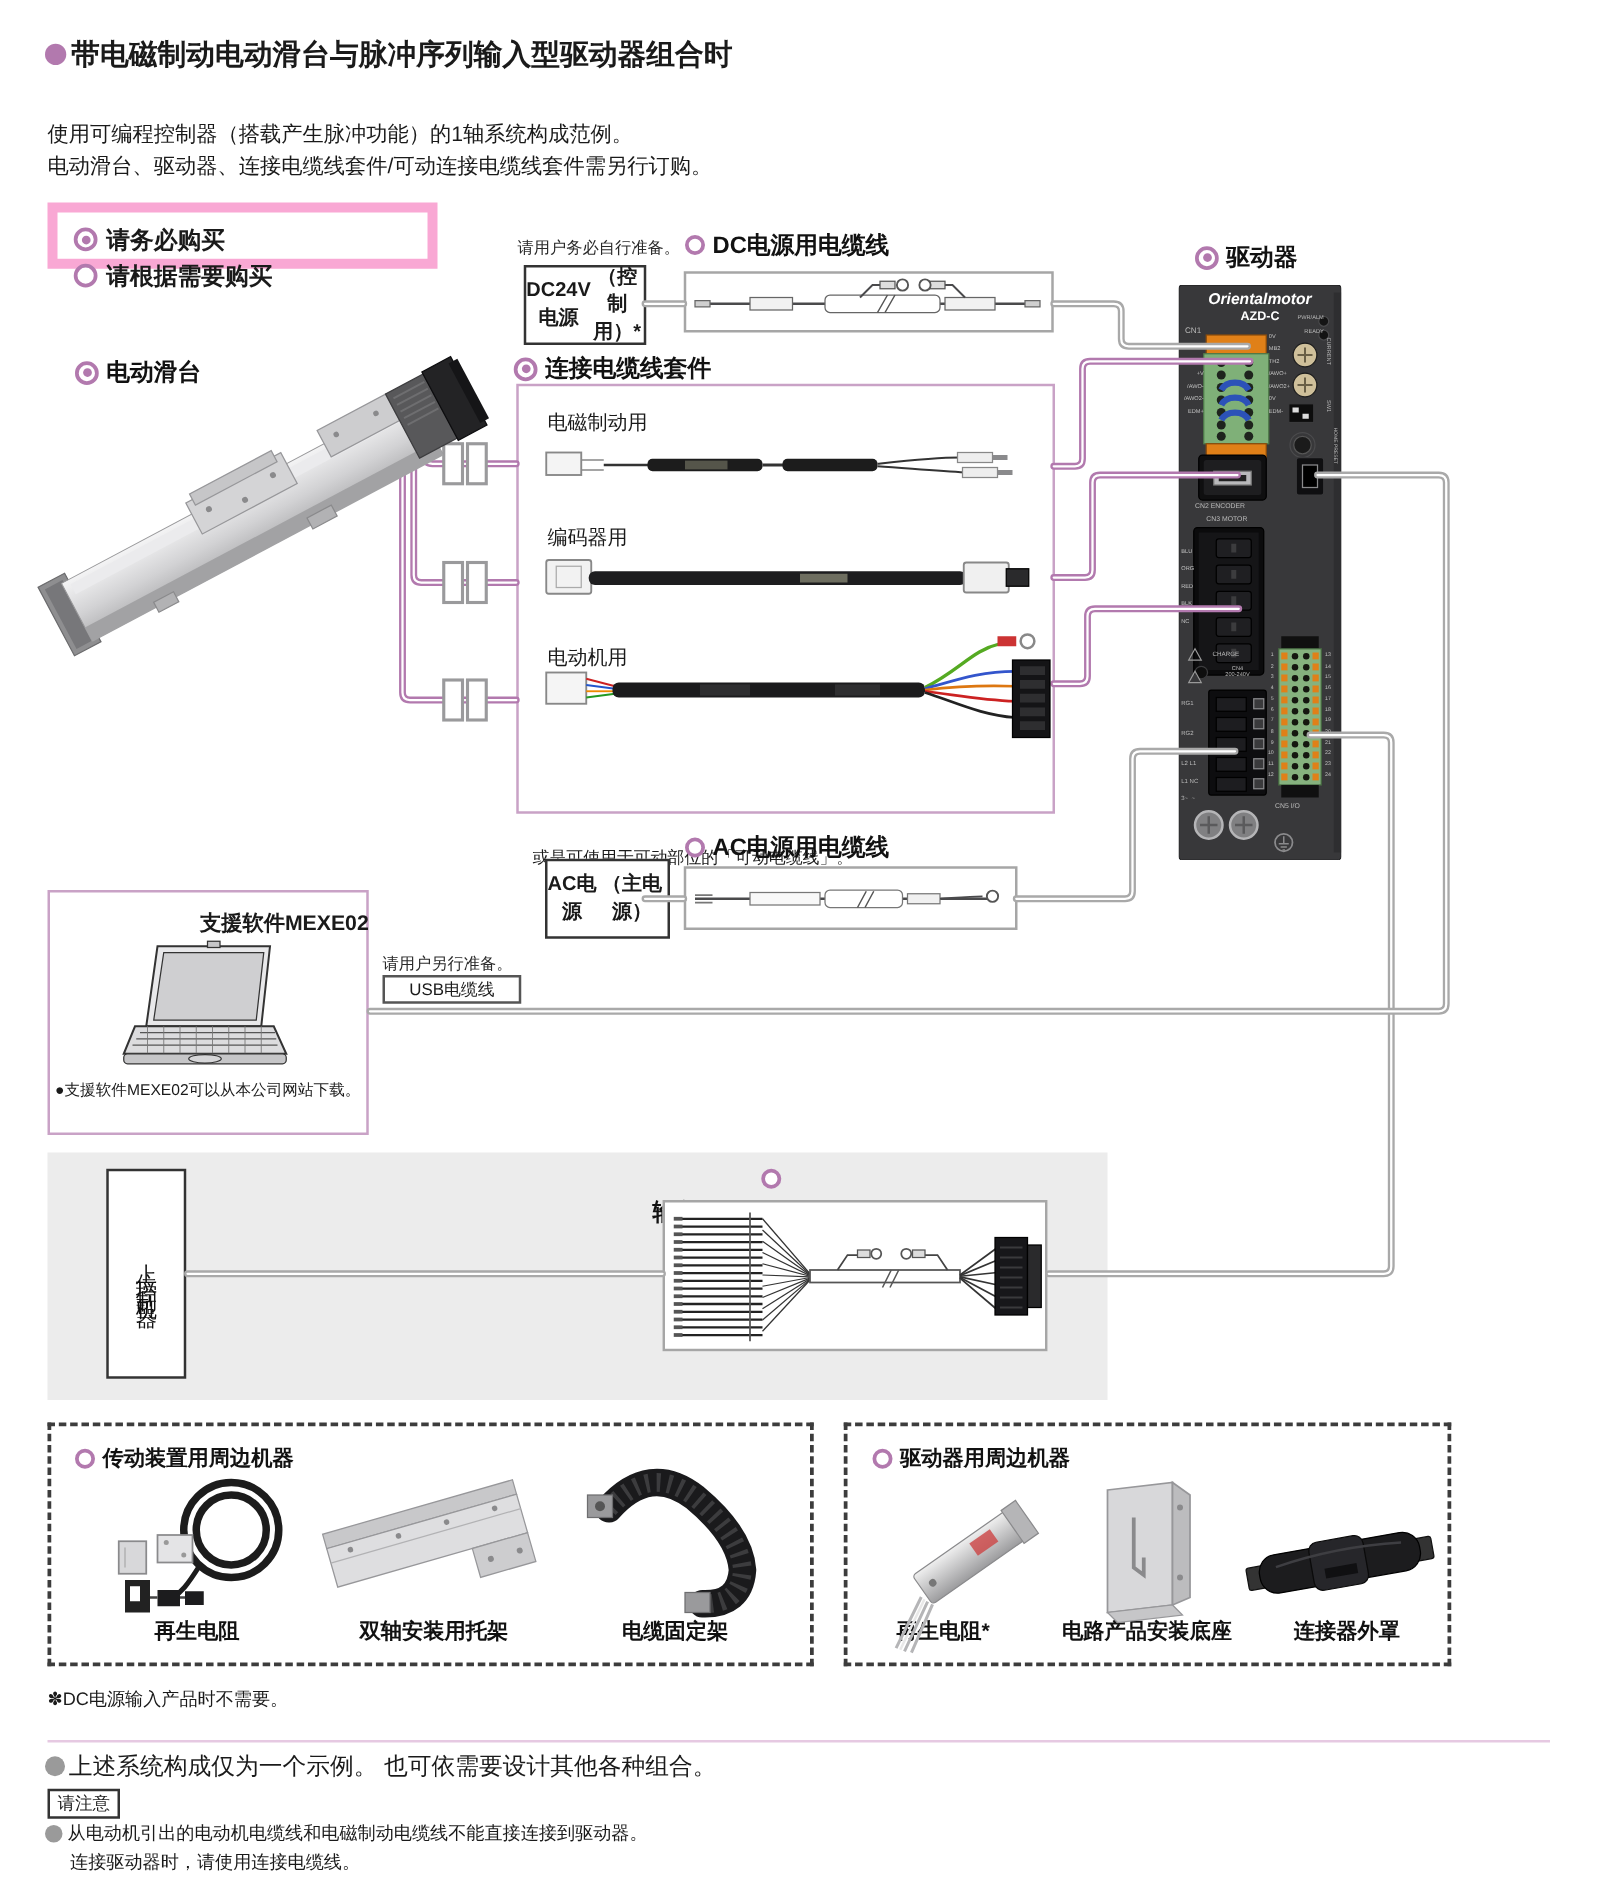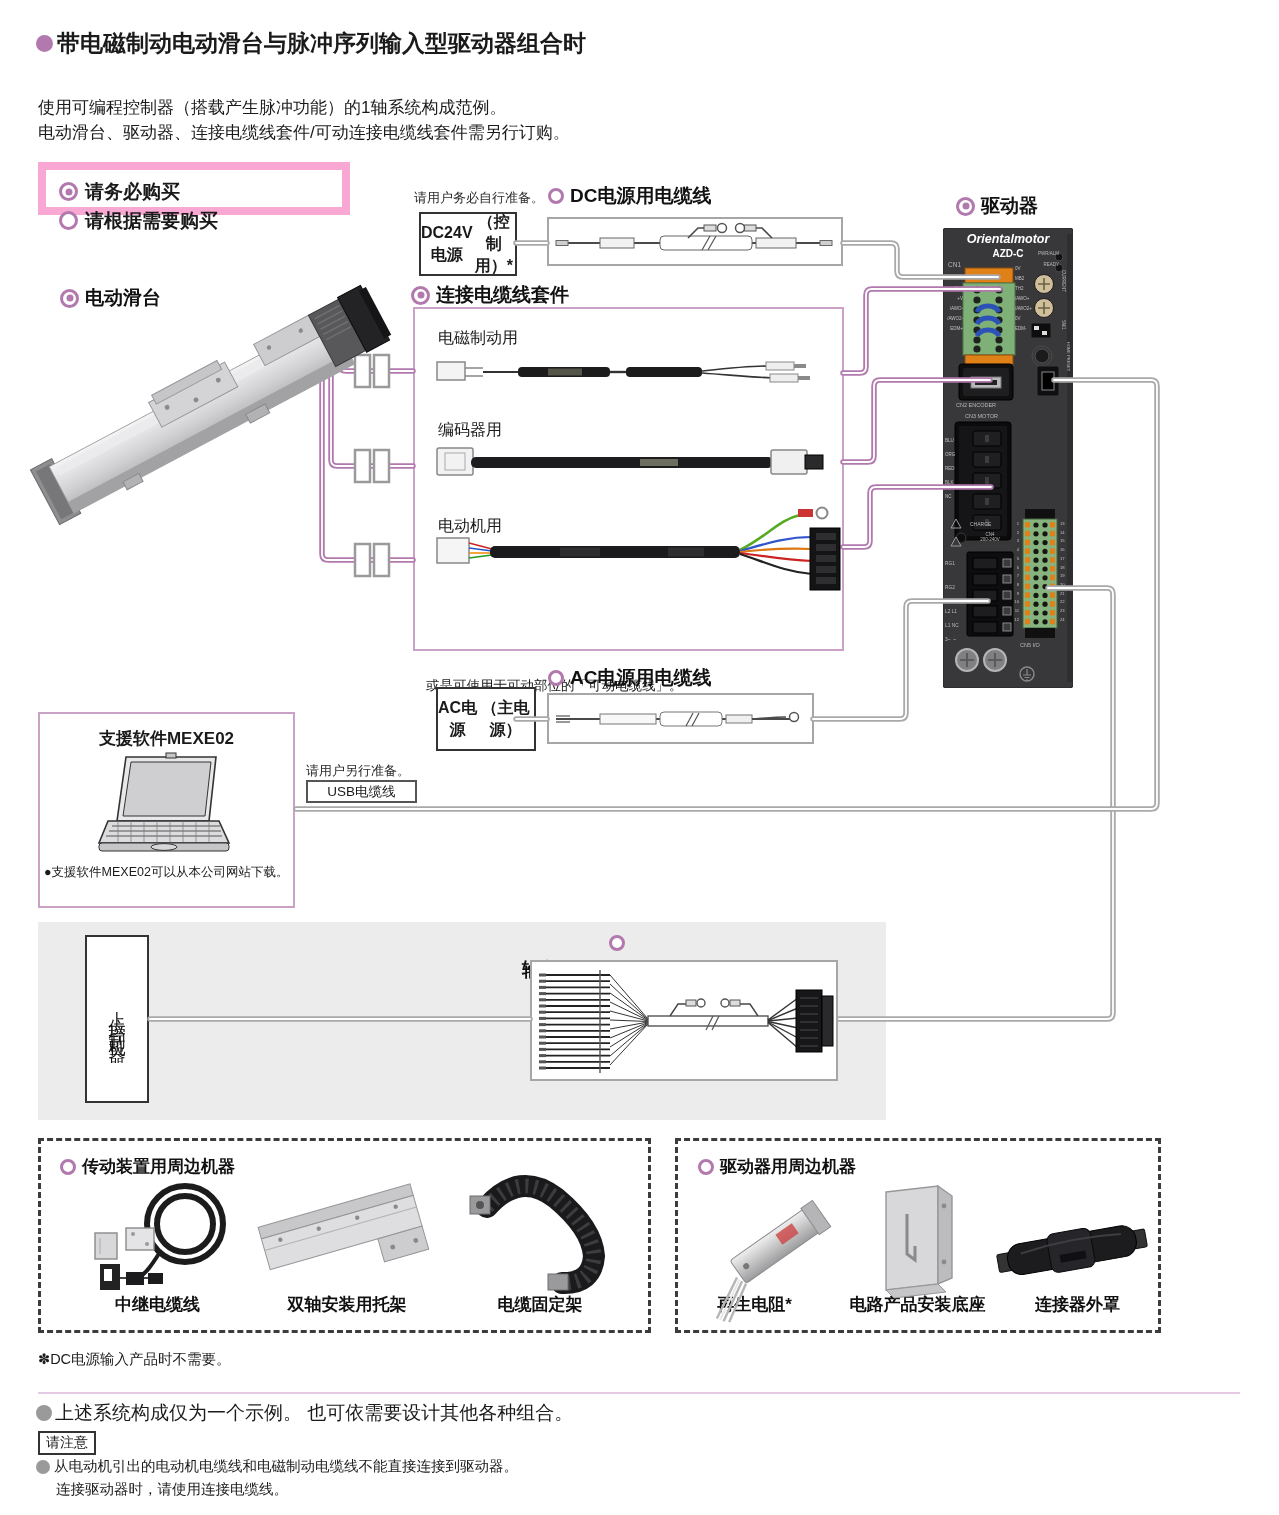--- a/index.html
+++ b/index.html
@@ -310,42 +310,42 @@
         <div data-name="list-value">20</div>
         <div data-name="list-value">21</div>
         <div data-name="list-value">22</div>
         <div data-name="list-value">23</div>
         <div data-name="list-value">24</div>
       </div>
     <div class="lab" style="left:77px;top:414px;font-size:5.5px;" data-name="cn5-label">CN5 I/O</div>
   </div>
 
   <div class="purplebox" style="left:38px;top:712px;width:257px;height:196px;" data-name="mexe02-box"></div>
-  <div class="abs b" style="left:38px;top:727px;width:257px;text-align:center;font-size:17px;" data-name="mexe02-title">支援软件MEXE02</div>
+  <div class="abs b" style="left:38px;top:727px;width:257px;text-align:right;font-size:17px;" data-name="mexe02-title">支援软件MEXE02</div>
   <div class="abs" style="left:44px;top:864px;font-size:12.5px;" data-name="mexe02-note">●支援软件MEXE02可以从本公司网站下载。</div>
 
   <div class="abs note" style="left:306px;top:762px;" data-name="usb-note">请用户另行准备。</div>
   <div class="abs" style="left:306px;top:780px;width:111px;height:23px;border:2px solid #555;box-sizing:border-box;background:#fff;display:flex;align-items:center;justify-content:center;font-size:13.5px;" data-name="usb-cable-box">USB电缆线</div>
 
   <div class="abs" style="left:38px;top:922px;width:848px;height:198px;background:#ececec;" data-name="host-band"></div>
   <div class="abs" style="left:85px;top:935px;width:64px;height:168px;background:#fff;border:2px solid #333;box-sizing:border-box;display:flex;align-items:center;justify-content:center;" data-name="host-controller-box">
     <span class="host-label" data-name="host-controller-label">上位控制机器</span>
   </div>
   <div class="abs sec-title" style="left:522px;top:935px;flex-direction:column;" data-name="io-cable-title">
     <span class="ocirc" style="width:16px;height:16px;" data-name="optional-bullet-icon"></span>
     <span data-name="io-cable-title-text">输入输出信号用电缆线</span>
   </div>
   <div class="graybox" style="left:530px;top:960px;width:308px;height:121px;" data-name="io-cable-image-box"></div>
 
   <div class="dashbox" style="left:38px;top:1138px;width:613px;height:195px;" data-name="actuator-peripherals-box"></div>
   <div class="abs sec-title" style="left:60px;top:1155px;font-size:17px;" data-name="actuator-peripherals-title">
     <span class="ocirc" style="width:16px;height:16px;" data-name="optional-bullet-icon"></span>
     <span data-name="actuator-peripherals-title-text">传动装置用周边机器</span>
   </div>
-  <div class="cap" style="left:90px;top:1293px;width:135px;" data-name="sensor-set-caption">中继电缆线</div>
+  <div class="cap" style="left:90px;top:1293px;width:135px;" data-name="sensor-set-caption">再生电阻</div>
   <div class="cap" style="left:272px;top:1293px;width:150px;" data-name="bracket-caption">双轴安装用托架</div>
   <div class="cap" style="left:470px;top:1293px;width:140px;" data-name="cable-carrier-caption">电缆固定架</div>
 
   <div class="dashbox" style="left:675px;top:1138px;width:486px;height:195px;" data-name="driver-peripherals-box"></div>
   <div class="abs sec-title" style="left:698px;top:1155px;font-size:17px;" data-name="driver-peripherals-title">
     <span class="ocirc" style="width:16px;height:16px;" data-name="optional-bullet-icon"></span>
     <span data-name="driver-peripherals-title-text">驱动器用周边机器</span>
   </div>
   <div class="cap" style="left:697px;top:1293px;width:115px;" data-name="regen-resistor-caption">再生电阻*</div>
   <div class="cap" style="left:830px;top:1293px;width:175px;" data-name="mounting-base-caption">电路产品安装底座</div>

